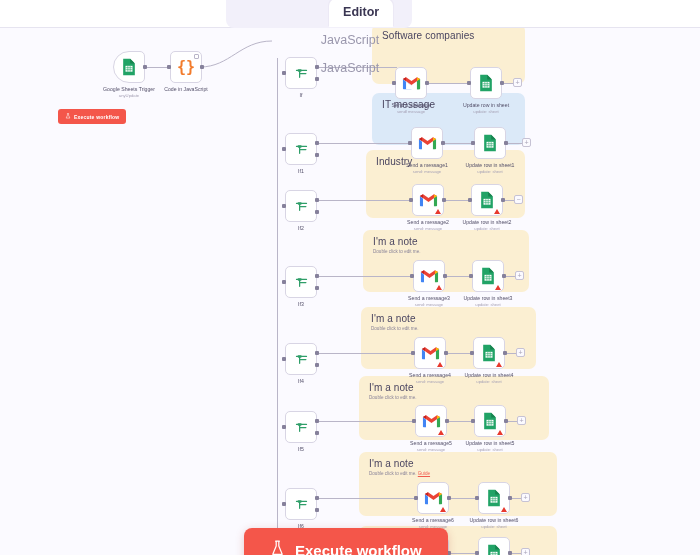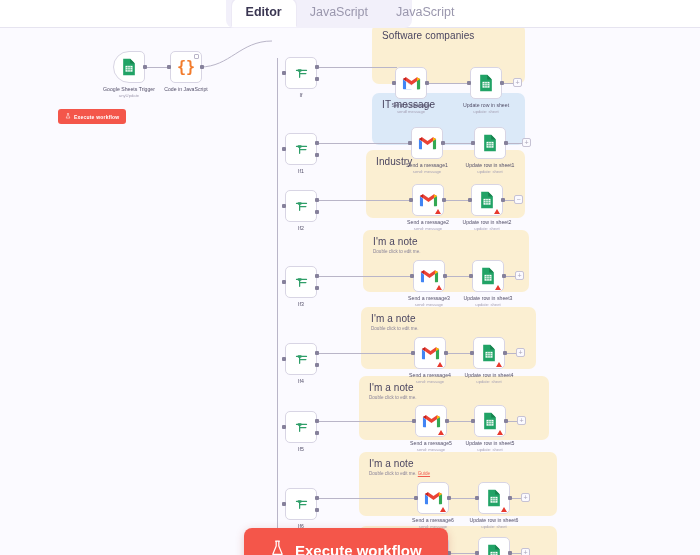--- a/index.html
+++ b/index.html
@@ -11,21 +11,21 @@
   }
 
   
   .topbar {
     position: absolute; left: 0; top: 0; width: 700px; height: 28px;
     background: #ffffff;
     border-bottom: 1px solid #e6e4f0;
     display: flex; align-items: flex-end; justify-content: center;
     z-index: 50;
   }
-  .tabs { display: flex; align-items: flex-end; gap: 0; height: 28px; }
+  .tabs { display: flex; align-items: flex-end; gap: 0; height: 28px; flex-direction: column; }
   .tab {
     font-size: 12.5px; color: #9a97ad; padding: 5px 14px 7px 14px;
     line-height: 16px; cursor: pointer; white-space: nowrap;
   }
   .tab.active {
     color: #3a3652; font-weight: bold;
     background: #ffffff;
     border-radius: 7px 7px 0 0;
     box-shadow: -1px -1px 0 #ece9f5, 1px -1px 0 #ece9f5;
   }

